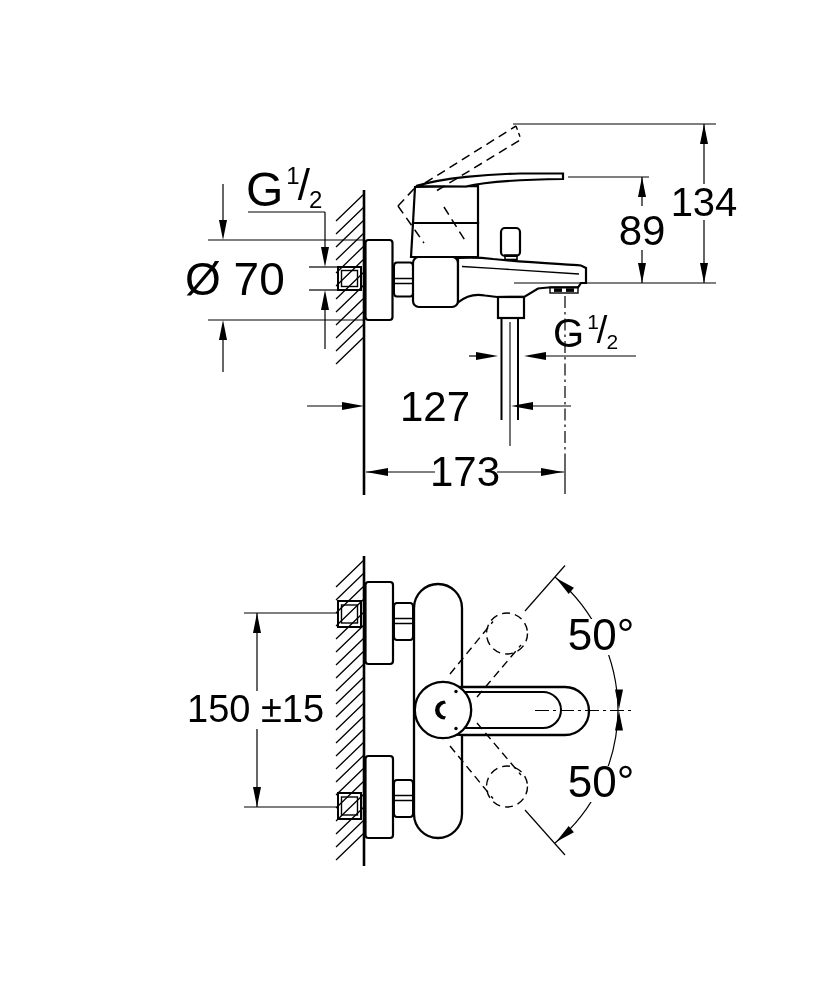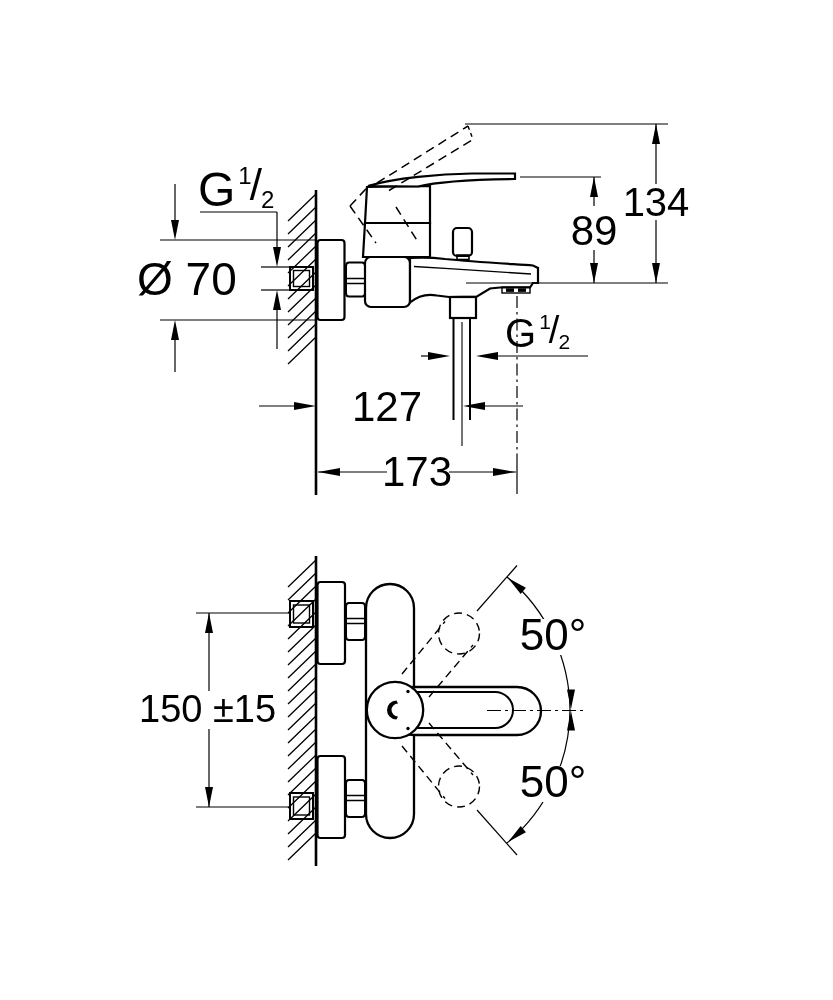--- a/index.html
+++ b/index.html
@@ -1,16 +1,16 @@
 <!DOCTYPE html>
 <html><head>
 <meta charset="utf-8">
 <style>
   html,body{margin:0;padding:0;background:#ffffff;}
-  .page{width:714px;height:1000px;background:#ffffff;position:relative;overflow:hidden;}
+  .page{width:714px;height:1000px;background:#ffffff;position:relative;overflow:hidden;margin-left:48px;}
   svg{display:block;}
   text{font-family:"Liberation Sans","DejaVu Sans",sans-serif;fill:#000;}
 </style>
 </head>
 <body>
 
 <div class="page">
 <svg width="833" height="1000" viewBox="0 0 833 1000">
 
   <g stroke="#000" fill="none">

